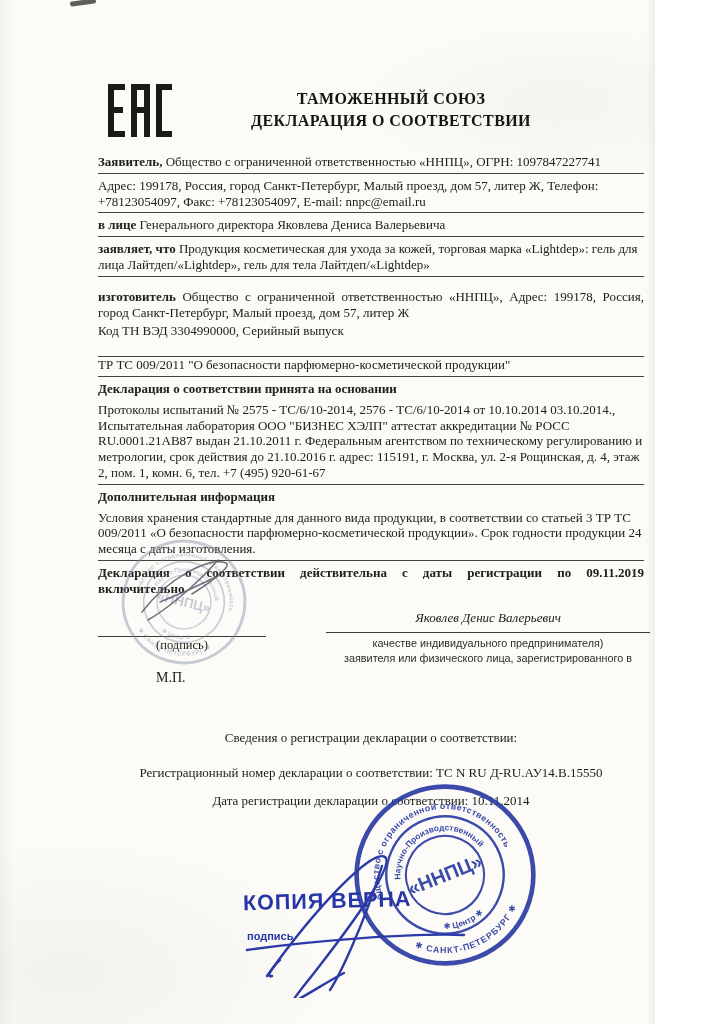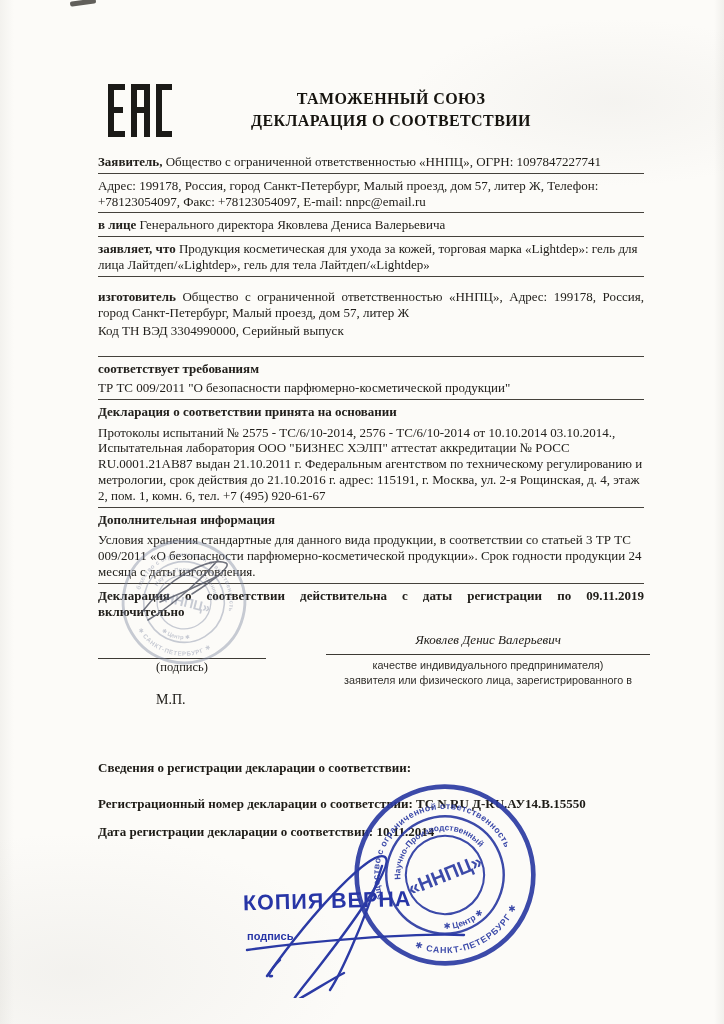--- a/index.html
+++ b/index.html
@@ -1,18 +1,18 @@
 <!DOCTYPE html>
 <html lang="ru"><head>
 <meta charset="utf-8">
 <style>
   html,body{margin:0;padding:0;}
   .page{
     position:relative;
-    width:724px;height:1024px;
+    width:655px;height:1024px;
     background:#fcfbf8;
     background-image:
       radial-gradient(ellipse 300px 120px at 85% 10%, rgba(190,188,182,.12), transparent 70%),
       radial-gradient(ellipse 400px 200px at 10% 95%, rgba(190,188,182,.15), transparent 70%),
       linear-gradient(90deg, rgba(160,158,150,.10) 0, transparent 14px),
       linear-gradient(270deg, rgba(160,158,150,.12) 0, transparent 10px);
     overflow:hidden;
     font-family:"Liberation Serif","DejaVu Serif",serif;
     color:#22201c;
   }
@@ -44,21 +44,21 @@
   .sig-mp{position:absolute;left:58px;top:62px;font-size:14px;}
   .sig-name{position:absolute;left:232px;top:2px;width:316px;text-align:center;font-size:13px;font-style:italic;}
   .sig-line-r{position:absolute;left:228px;top:24px;width:324px;border-top:1.4px solid #3d3a34;}
   .sig-caption{
     position:absolute;left:222px;top:28px;width:336px;text-align:center;
     font-family:"Liberation Sans","DejaVu Sans",sans-serif;
     font-size:10.8px;line-height:1.4;color:#2f2d29;
   }
 
   
-  .reg{margin-top:28px;font-weight:bold;color:#1d1b16;}
+  .reg{margin-top:20px;font-weight:normal;color:#1d1b16;text-align:center;}
   .reg p{margin:0;}
   .reg .r1{margin-top:0;}
   .reg .r2{margin-top:20px;}
   .reg .r3{margin-top:12px;}
 
   
   .stamp{position:absolute;}
   .faint-stamp{left:120px;top:538px;width:128px;height:128px;opacity:.42;transform:rotate(14deg);}
   .blue-stamp{left:352px;top:782px;width:186px;height:186px;transform:rotate(-22deg);opacity:.92;}
   .stamp text{font-family:"Liberation Sans","DejaVu Sans",sans-serif;font-weight:bold;}
@@ -110,21 +110,20 @@
     <hr class="rule">
     <p class="row"><span>Адрес: 199178, Россия, город Санкт-Петербург, Малый проезд, дом 57, литер Ж, Телефон: +78123054097, Факс: +78123054097, E-mail: nnpc@email.ru</span></p>
     <hr class="rule">
     <p class="row"><span class="lead">в лице</span> <span>Генерального директора Яковлева Дениса Валерьевича</span></p>
     <hr class="rule">
     <p class="row"><span class="lead">заявляет, что</span> <span>Продукция косметическая для ухода за кожей, торговая марка «Lightdep»: гель для лица Лайтдеп/«Lightdep», гель для тела Лайтдеп/«Lightdep»</span></p>
     <hr class="rule">
     <p class="row just"><span class="lead">изготовитель</span> <span>Общество с ограниченной ответственностью «ННПЦ», Адрес: 199178, Россия, город Санкт-Петербург, Малый проезд, дом 57, литер Ж</span></p>
     <p class="row" style="padding-top:0;"><span>Код ТН ВЭД 3304990000, Серийный выпуск</span></p>
     <hr class="rule gap-top">
-    <p class="row heading">соответствует требованиям</p>
     <p class="row" style="padding-top:0;">ТР ТС 009/2011 "О безопасности парфюмерно-косметической продукции"</p>
     <hr class="rule">
     <p class="row heading">Декларация о соответствии принята на основании</p>
     <p class="row" style="padding-top:2px;">Протоколы испытаний № 2575 - ТС/6/10-2014, 2576 - ТС/6/10-2014 от 10.10.2014 03.10.2014., Испытательная лаборатория ООО "БИЗНЕС ХЭЛП" аттестат аккредитации № РОСС RU.0001.21АВ87 выдан 21.10.2011 г. Федеральным агентством по техническому регулированию и метрологии, срок действия до 21.10.2016 г. адрес: 115191, г. Москва, ул. 2-я Рощинская, д. 4, этаж 2, пом. 1, комн. 6, тел. +7 (495) 920-61-67</p>
     <hr class="rule">
     <p class="row heading">Дополнительная информация</p>
     <p class="row" style="padding-top:2px;">Условия хранения стандартные для данного вида продукции, в соответствии со статьей 3 ТР ТС 009/2011 «О безопасности парфюмерно-косметической продукции». Срок годности продукции 24 месяца с даты изготовления.</p>
     <hr class="rule">
     <p class="row bold-just">
       <span class="jline">Декларация о соответствии действительна с даты регистрации по 09.11.2019</span>

